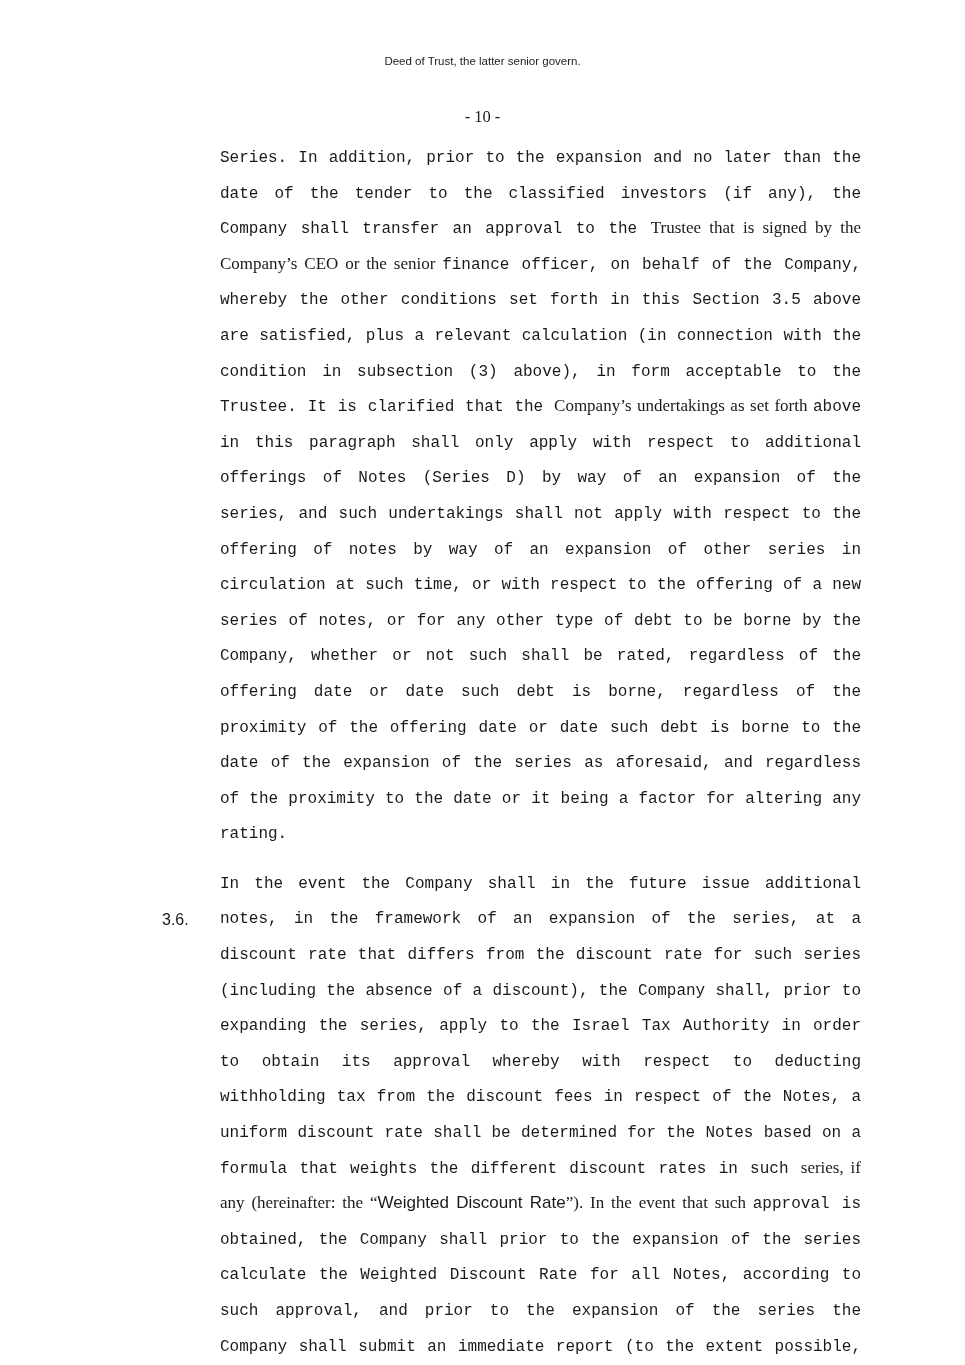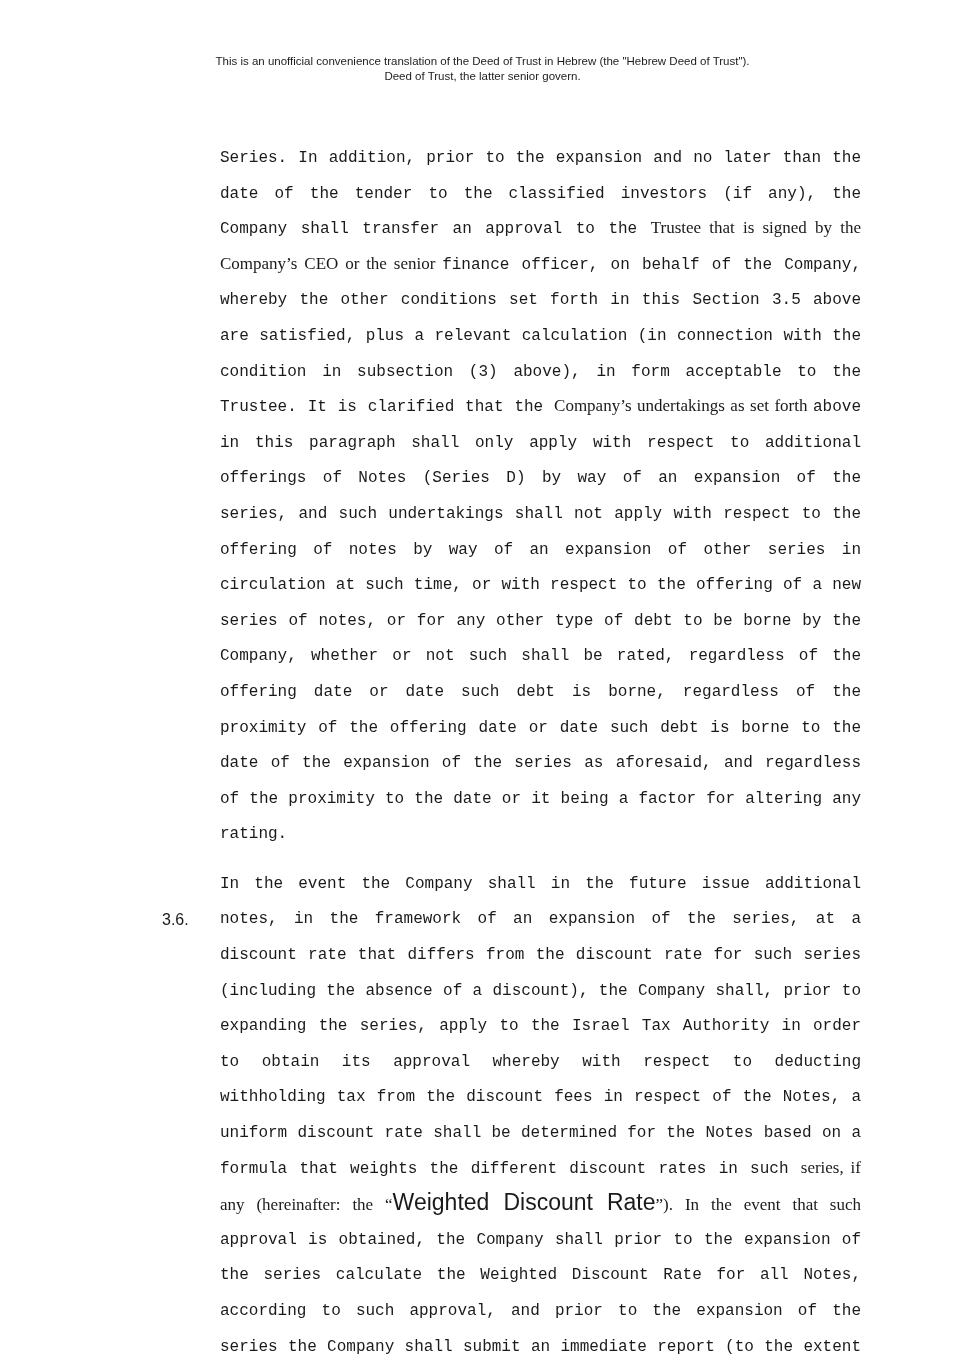--- a/index.html
+++ b/index.html
@@ -55,32 +55,32 @@
   .para-num {
     position: absolute;
     left: -58px;
     top: 0;
     font-size: 16px;
     text-align: left;
     margin-top: 37px;
   }
   .run-sans  { font-family: Liberation Mono, monospace; font-size: 16px; }
   .run-serif { font-family: "Liberation Serif", serif;     font-size: 17px; }
-  .run-term  { font-family: "Liberation Sans", sans-serif; font-size: 23px; }
+  .run-term  { font-family: "Liberation Sans", sans-serif; font-size: 17px; }
 </style>
 </head>
 <body>
 
 <div class="page">
 
   <div class="disclaimer">
-    <div>This is an unofficial convenience translation of the Deed of Trust in Hebrew (the "Hebrew Deed of Trust").</div>
     <div>Deed of Trust, the latter senior govern.</div>
   </div>
 
+  <div class="page-number">- 10 -</div>
 
   <div class="content">
 
     <div class="para"><span class="run-sans">Series. In addition, prior to the expansion and no later than the date of the tender to the classified investors (if any), the Company shall transfer an approval to the </span><span class="run-serif">Trustee that is signed by the Company’s CEO or the senior </span><span class="run-sans">finance officer, on behalf of the Company, whereby the other conditions set forth in this Section 3.5 above are satisfied, plus a relevant calculation (in connection with the condition in subsection (3) above), in form acceptable to the Trustee. It is clarified that the </span><span class="run-serif">Company’s undertakings as set forth </span><span class="run-sans">above in this paragraph shall only apply with respect to additional offerings of Notes (Series D) by way of an expansion of the series, and such undertakings shall not apply with respect to the offering of notes by way of an expansion of other series in circulation at such time, or with respect to the offering of a new series of notes, or for any other type of debt to be borne by the Company, whether or not such shall be rated, regardless of the offering date or date such debt is borne, regardless of the proximity of the offering date or date such debt is borne to the date of the expansion of the series as aforesaid, and regardless of the proximity to the date or it being a factor for altering any rating.</span></div>
 
     <div class="para"><span class="para-num">3.6.</span><span class="run-sans">In the event the Company shall in the future issue additional notes, in the framework of an expansion of the series, at a discount rate that differs from the discount rate for such series (including the absence of a discount), the Company shall, prior to expanding the series, apply to the Israel Tax Authority in order to obtain its approval whereby with respect to deducting withholding tax from the discount fees in respect of the Notes, a uniform discount rate shall be determined for the Notes based on a formula that weights the different discount rates in such </span><span class="run-serif">series, if any (hereinafter: the “</span><span class="run-term">Weighted Discount Rate</span><span class="run-serif">”). In the event that such </span><span class="run-sans">approval is obtained, the Company shall prior to the expansion of the series calculate the Weighted Discount Rate for all Notes, according to such approval, and prior to the expansion of the series the Company shall submit an immediate report (to the extent possible, in a report on the offering results), where it shall announce the Weighted Discount Rate for the entire series, and shall withhold tax on the dates of redemption of the Notes, in accordance with the Weighted Discount Rate and in accordance with the provisions of the law. In such case, all other provisions of the law relating to the taxation of discount fees shall apply. Should such approval not be obtained from the Israel Tax Authority, tax shall be withheld</span></div>
 
   </div>
 
 </div>

